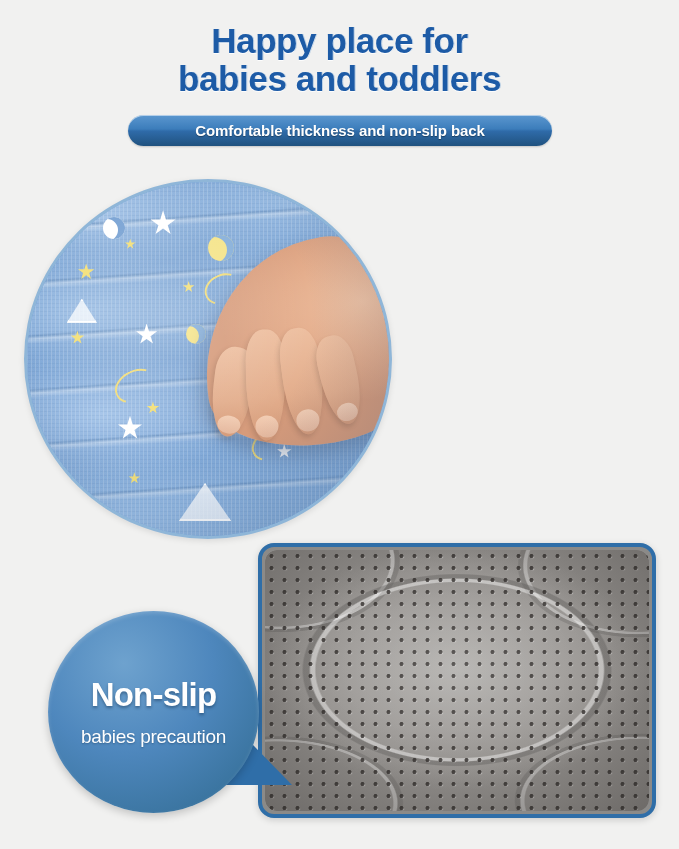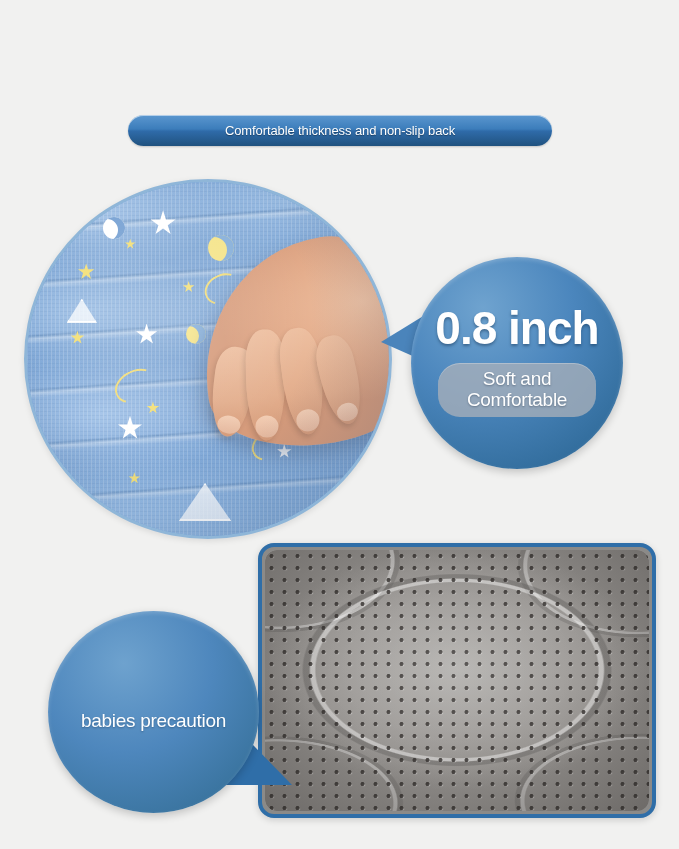--- a/index.html
+++ b/index.html
@@ -26,21 +26,21 @@
 
   
   .subpill{
     position:absolute;left:128px;top:115px;width:424px;height:31px;
     border-radius:16px;
     background:linear-gradient(180deg,#5b97cf 0%,#3c7dbb 45%,#2f6ba9 52%,#20527f 100%);
     box-shadow:inset 0 1px 0 rgba(255,255,255,.55),0 1px 2px rgba(0,0,0,.18);
     display:flex;align-items:center;justify-content:center;
   }
   .subpill span{
-    color:#ffffff;font-size:13px;font-weight:normal;
+    color:#ffffff;font-size:15px;font-weight:bold;
     letter-spacing:-0.1px;
     text-shadow:0 1px 1px rgba(0,0,0,.35);
   }
 
   
   .photo-circle{
     position:absolute;left:24px;top:179px;width:368px;height:360px;
     border-radius:50%;
     border:3px solid #8fb6d8;
     box-sizing:border-box;
@@ -236,20 +236,24 @@
     color:#ffffff;font-size:19px;line-height:1;margin-top:16px;
     letter-spacing:-0.3px;
     text-shadow:0 1px 2px rgba(15,45,75,.40);
   }
 </style>
 </head>
 <body>
 
 <div class="stage">
 
+  <div class="headline">
+    <span>Happy place for</span>
+    <span class="l2">babies and toddlers</span>
+  </div>
 
   <div class="subpill">
     <span>Comfortable thickness and non-slip back</span>
   </div>
 
   <div class="photo-circle">
     <div class="inner">
       <div class="quilt-blue"></div>
       <div class="quilt-seams"></div>
       <div class="waffle"></div>
@@ -289,40 +293,31 @@
           </span>
         <span class="finger" style="left:49%;top:48%;width:16%;height:44%;transform:rotate(-4deg);">
             <span class="nail"></span>
           </span>
       </div>
 
       <div class="vignette-c"></div>
     </div>
   </div>
 
-  <div class="badge08">
-    <span class="tail"></span>
-    <div class="disc">
-      <span class="big">0.8 inch</span>
-      <span class="graypill">
-        <span class="gl">Soft and</span>
-        <span class="gl">Comfortable</span>
-      </span>
-    </div>
-  </div>
 
   <div class="photo-rect">
     <div class="pad">
       <div class="gray-base"></div>
       <div class="gray-seams"></div>
       <div class="dots"></div>
       <div class="gray-vig"></div>
     </div>
   </div>
 
   <div class="badge-ns">
     <span class="tail"></span>
     <div class="disc">
+      <span class="t1">Non-slip</span>
       <span class="t2">babies precaution</span>
     </div>
   </div>
 
 </div>
 
 </body></html>

